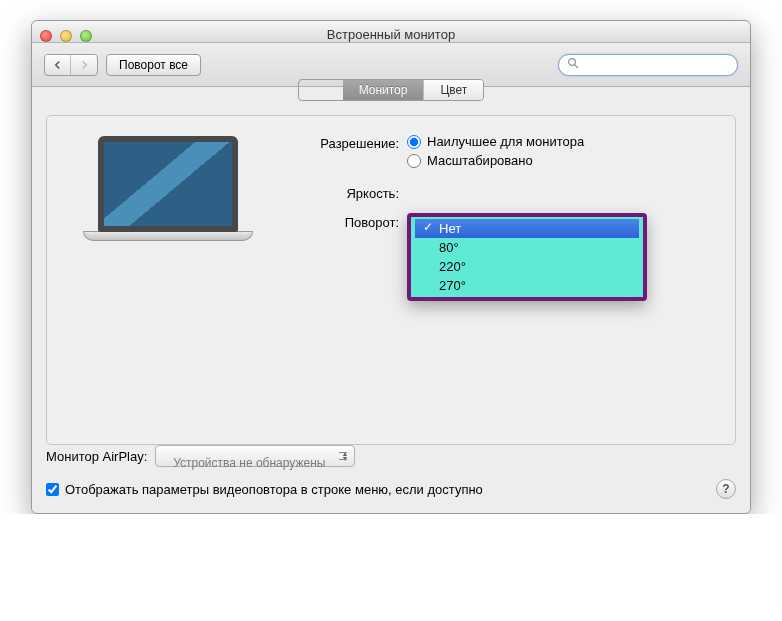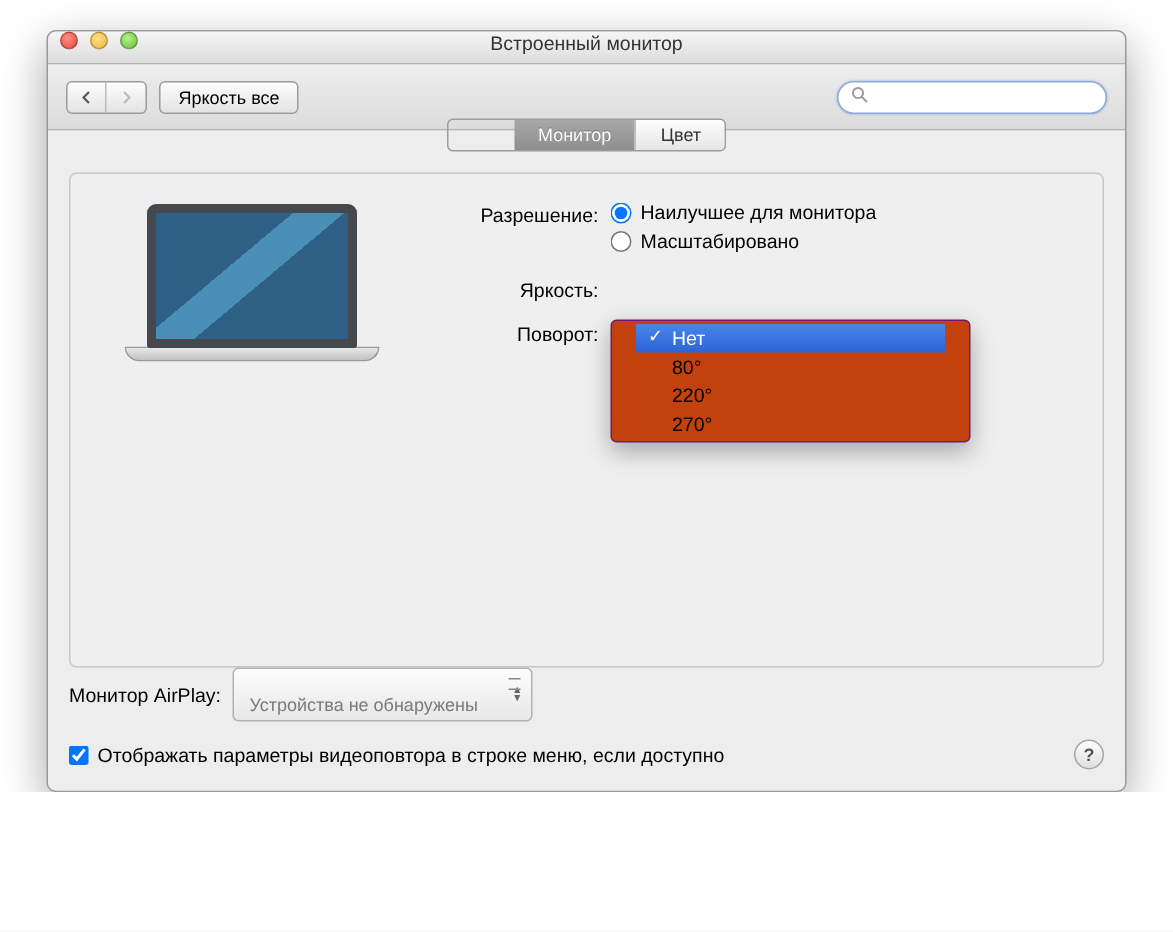--- a/index.html
+++ b/index.html
@@ -17,21 +17,21 @@
     border-radius: 6px;
     box-shadow: 0 10px 30px rgba(0,0,0,0.35);
     background: #ededed;
     overflow: visible;
   }
   .titlebar {
     height: 22px;
     background: linear-gradient(#f6f6f6, #dcdcdc);
     border-bottom: 1px solid #b4b4b4;
     display: flex;
-    align-items: flex-start;
+    align-items: flex-end;
     position: relative;
     border-radius: 6px 6px 0 0;
   }
   .traffic { display: flex; gap: 8px; padding-left: 8px; }
   .tl { width: 12px; height: 12px; border-radius: 50%; border: 0.5px solid rgba(0,0,0,0.25); }
   .tl.red { background: radial-gradient(circle at 40% 35%, #ff8e85, #e8493a); }
   .tl.yellow { background: radial-gradient(circle at 40% 35%, #ffe08a, #e6b83a); }
   .tl.green { background: radial-gradient(circle at 40% 35%, #b4f08a, #68c13a); }
   .title-text {
     position: absolute; left:0; right:0; text-align:center;
@@ -167,51 +167,52 @@
     border: 1px solid #9a9a9a;
   }
   .check { display:flex; align-items:center; gap:6px; }
   .check input[type=checkbox] { width:14px;height:14px; accent-color:#2a6ad1;}
   .dropdown {
     position:relative;
     width: 240px;
   }
   .dropdown-menu {
     position:absolute; top:0; left:0; right:0;
-    background:#c2410c;
-    border: 1px solid #701a75;
+    background:#5eead4;
+    border: 4px solid #701a75;
     border-radius: 4px;
     box-shadow: 0 6px 16px rgba(0,0,0,0.3);
-    padding: 2px 16px;
+    padding: 2px 4px;
     z-index: 10;
   }
   .dropdown-item {
     padding: 2px 10px 2px 24px;
     font-size: 13px;
     position:relative;
     color:#000;
   }
   .dropdown-item.sel {
     background: linear-gradient(#4a86e8, #2a64d8);
     color:#fff;
   }
   .dropdown-item.sel::before {
     content:"✓"; position:absolute; left:8px; top:1px; font-size:12px;
   }
   .footer-row { display:flex; align-items:center; margin-top: 0; gap:8px; }
   .popup {
-    height: 36px;
+    height: 22px;
     border: 1px solid #b2b2b2;
     border-radius: 4px;
     background: linear-gradient(#fdfdfd,#e7e7e7);
     padding: 14px 22px 0 10px;
     font-size: 12px; color:#7a7a7a;
     display:flex;align-items:center;
     position:relative;
     min-width: 200px;
+    justify-content: center;
   }
   .popup::after {
     content:""; position:absolute; right:6px; top:4px;
     width:10px;height:12px;
     background:
       linear-gradient(#888,#888) no-repeat center 2px / 8px 1px,
       linear-gradient(#888,#888) no-repeat center 9px / 8px 1px;
   }
   .popup .arrows {
     position:absolute; right:6px; top:50%; transform:translateY(-50%);
@@ -248,21 +249,21 @@
         <svg viewBox="0 0 10 10">
             <path d="M7 1 L3 5 L7 9" fill="none" stroke="#555" stroke-width="1.6"></path>
           </svg>
       </button>
       <button>
         <svg viewBox="0 0 10 10">
             <path d="M3 1 L7 5 L3 9" fill="none" stroke="#bbb" stroke-width="1.6"></path>
           </svg>
       </button>
     </div>
-    <button class="pillbtn">Яркость все</button>
+    <button class="pillbtn">Поворот все</button>
     <div class="search">
       <span class="mag">
         <svg width="12" height="12" viewBox="0 0 12 12">
             <circle cx="5" cy="5" r="3.4" fill="none" stroke="#999" stroke-width="1.3"></circle>
             <line x1="7.6" y1="7.6" x2="11" y2="11" stroke="#999" stroke-width="1.3"></line>
           </svg>
       </span>
       <input type="text" placeholder="" style="">
     </div>
   </div>

